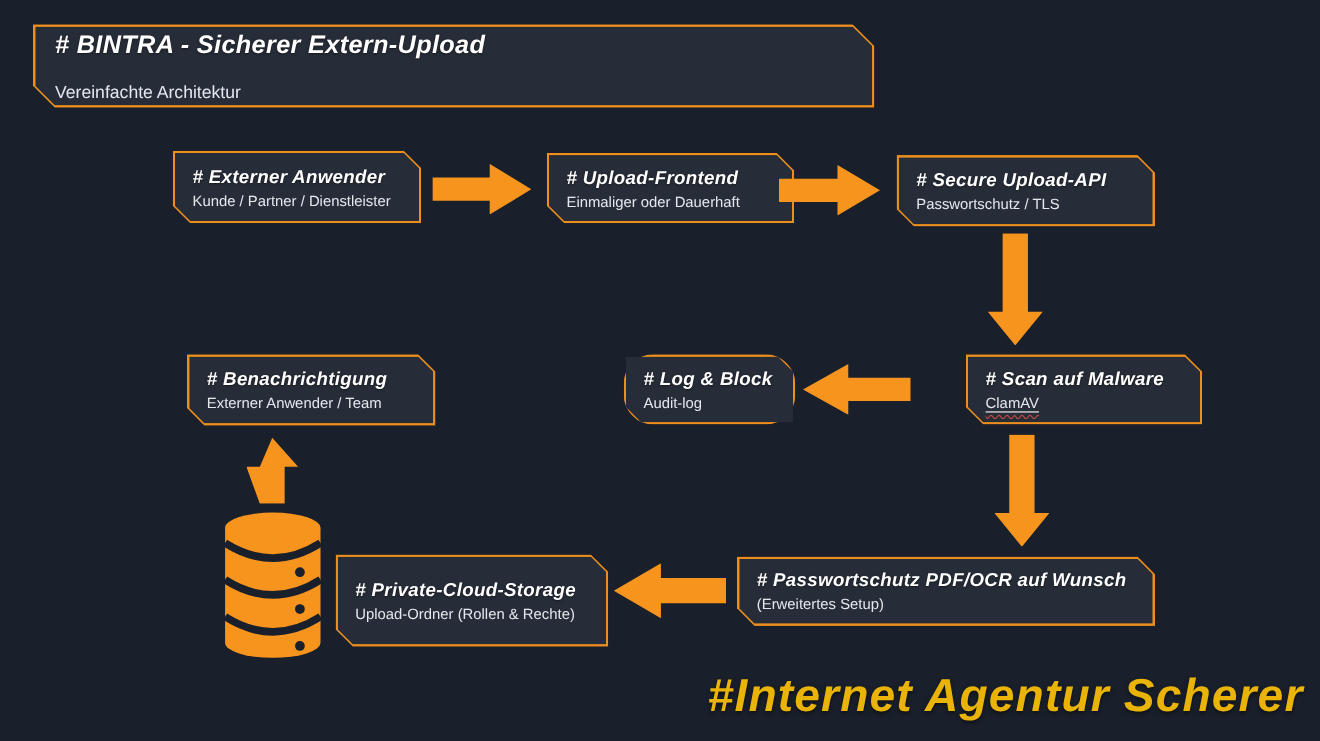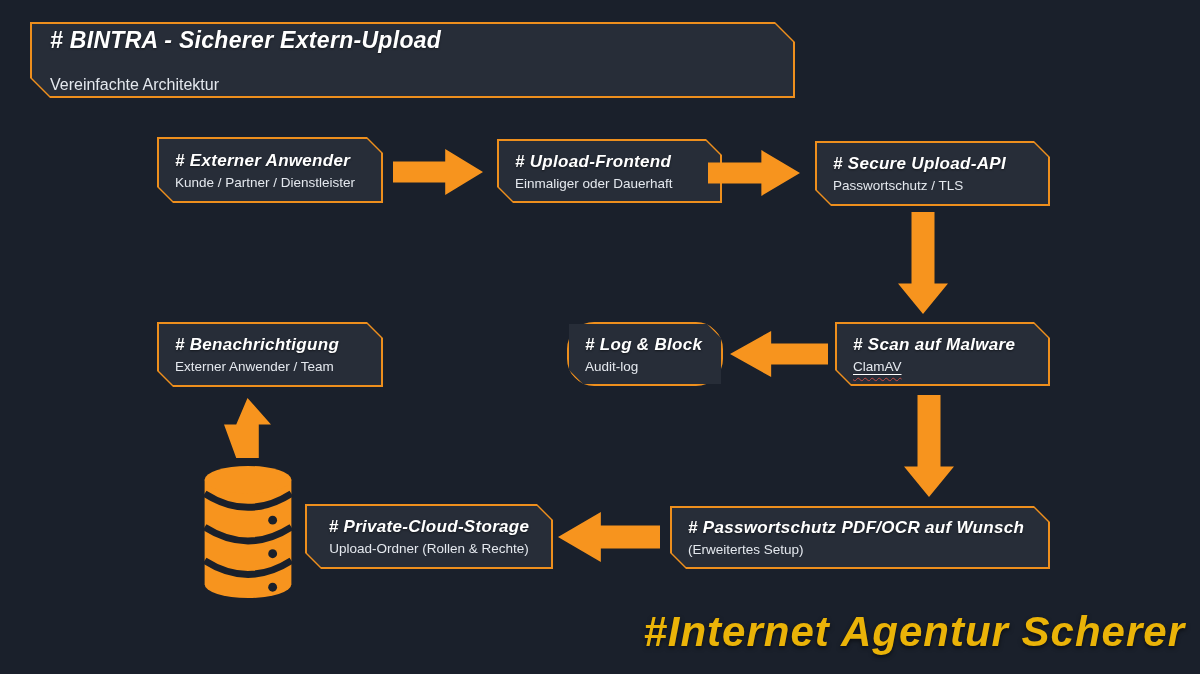--- a/index.html
+++ b/index.html
@@ -129,55 +129,55 @@
 
   <div class="node" style="left:815px; top:141px; width:235px; height:65px;">
     <div class="node-inner">
       <div class="node-title"># Secure Upload-API</div>
       <div class="node-sub">Passwortschutz / TLS</div>
     </div>
   </div>
 
   <div class="arrow down" style="left:898px; top:212px; width:50px; height:102px;"></div>
 
-  <div class="node" style="left:835px; top:322px; width:215px; height:64px;">
+  <div class="node" style="left:878px; top:322px; width:215px; height:64px;">
     <div class="node-inner">
       <div class="node-title"># Scan auf Malware</div>
       <div class="node-sub"><span class="u-solid"><span class="u-wavy">ClamAV</span></span></div>
     </div>
   </div>
 
   <div class="arrow left" style="left:730px; top:331px; width:98px; height:46px;"></div>
 
   <div class="node" style="left:567px; top:322px; width:156px; height:64px;border-radius:27px;">
     <div class="node-inner">
       <div class="node-title"># Log &amp; Block</div>
       <div class="node-sub">Audit-log</div>
     </div>
   </div>
 
-  <div class="node" style="left:157px; top:322px; width:226px; height:65px;">
+  <div class="node" style="left:170px; top:322px; width:226px; height:65px;">
     <div class="node-inner">
       <div class="node-title"># Benachrichtigung</div>
       <div class="node-sub">Externer Anwender / Team</div>
     </div>
   </div>
 
   <div class="arrow down" style="left:904px; top:395px; width:50px; height:102px;"></div>
 
   <div class="node" style="left:670px; top:506px; width:380px; height:63px;">
     <div class="node-inner">
       <div class="node-title"># Passwortschutz PDF/OCR auf Wunsch</div>
       <div class="node-sub">(Erweitertes Setup)</div>
     </div>
   </div>
 
   <div class="arrow left" style="left:558px; top:512px; width:102px; height:50px;"></div>
 
-  <div class="node" style="left:305px; top:504px; width:248px; height:65px;text-align:center;">
+  <div class="node" style="left:305px; top:504px; width:248px; height:84px;">
     <div class="node-inner">
       <div class="node-title"># Private-Cloud-Storage</div>
       <div class="node-sub">Upload-Ordner (Rollen &amp; Rechte)</div>
     </div>
   </div>
 
   <div class="arrow up" style="left:224px; top:398px; width:47px; height:60px;"></div>
 
   <svg class="db-icon" viewBox="0 0 96 140" aria-hidden="true">
     <g fill="#f7941e">

